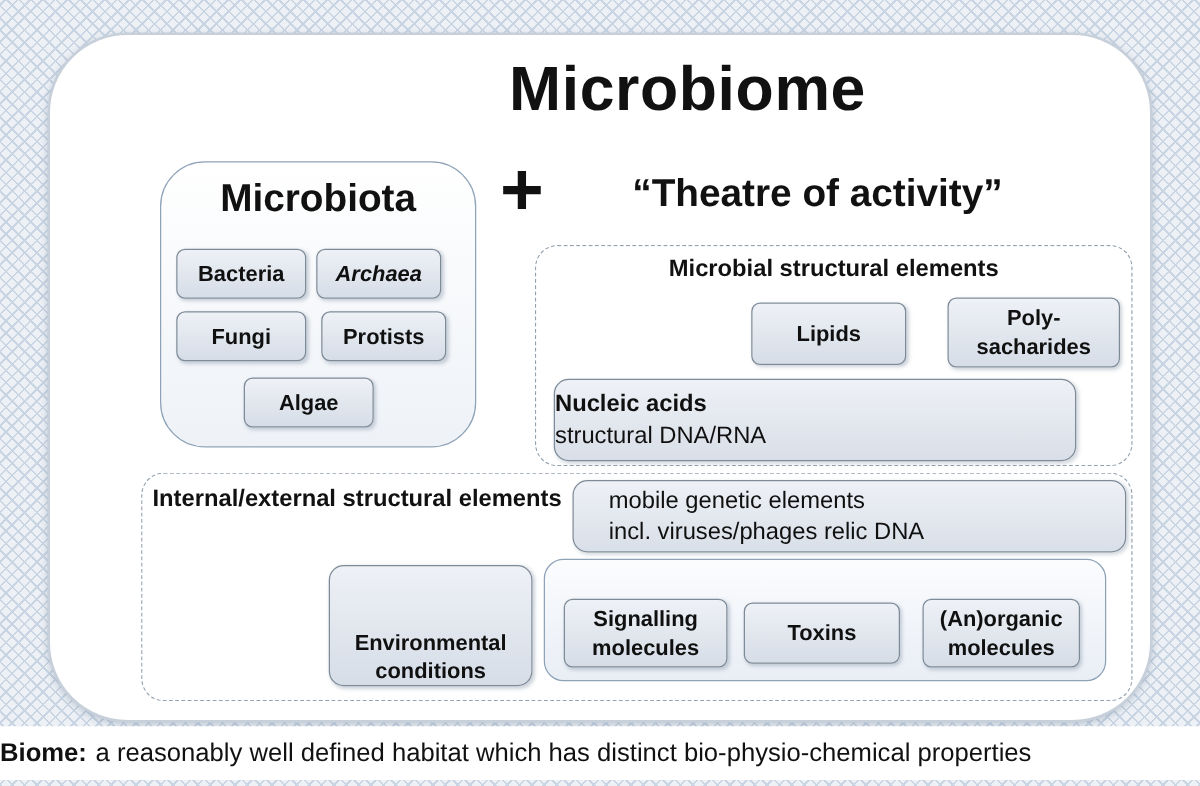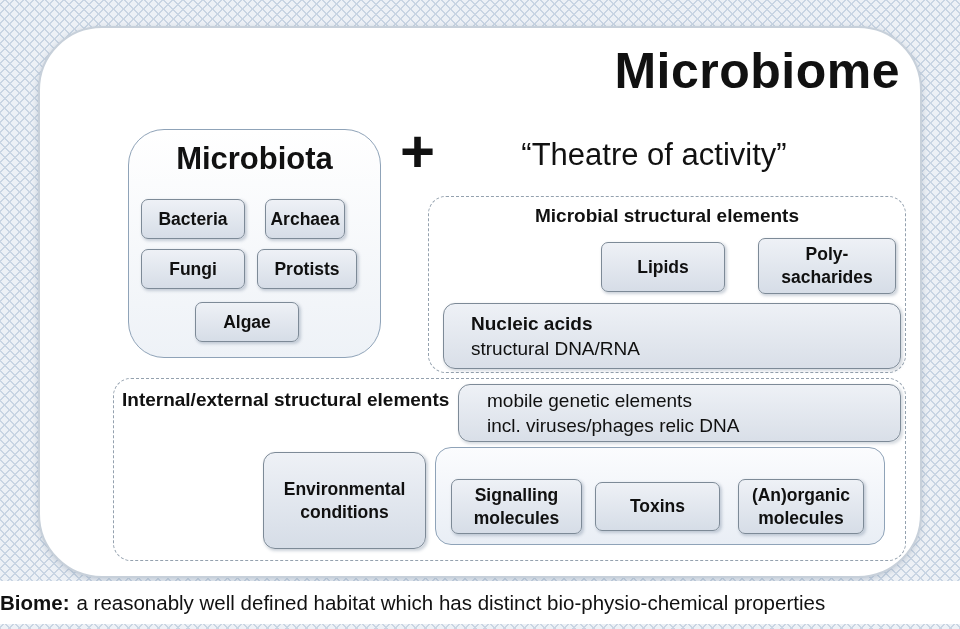--- a/index.html
+++ b/index.html
@@ -13,21 +13,21 @@
       repeating-linear-gradient(-45deg, #c9d5e3 0 1.4px, transparent 1.4px 7px);
   }
 
   .panel{
     position:absolute; left:38px; top:26px; width:884px; height:552px;
     background:#ffffff; border:2px solid #c7d0da; border-radius:64px;
     box-shadow:0 2px 6px rgba(110,130,155,0.35);
   }
 
   .main-title{
-    position:absolute; left:200px; top:42px; width:700px; text-align:right;
+    position:absolute; left:200px; top:42px; width:700px; text-align:center;
     font-size:50px; font-weight:bold; letter-spacing:0.5px;
   }
 
   
   .lcont{
     position:absolute; border:1.5px solid #8fa3b8;
     background:linear-gradient(#ffffff, #eef2f7);
   }
   .microbiota{ left:128px; top:129px; width:253px; height:229px; border-radius:36px; }
   .metabolites{ left:435px; top:447px; width:450px; height:98px; border-radius:16px;
@@ -42,34 +42,34 @@
 
   
   .gbox{
     position:absolute;
     background:linear-gradient(#eef1f6, #d6dde7);
     border:1.4px solid #7d8a97; border-radius:7px;
     display:flex; flex-direction:column; align-items:center; justify-content:center;
     font-weight:bold; font-size:17.5px; line-height:1.3; text-align:center; color:#101010;
     box-shadow:1.5px 1.5px 3px rgba(90,110,135,0.3);
   }
-  .gbox.r12{ border-radius:12px; }
+  .gbox.r12{ border-radius:12px;justify-content:flex-end; }
 
   .group-title{
     position:absolute; left:0; width:100%; text-align:center; font-weight:bold;
   }
   .big-title{ font-size:31px; top:11px; }
   .section-title{ font-size:19px; }
 
   .plus{
     position:absolute; left:400px; top:122px; font-size:60px; font-weight:bold; line-height:1;
   }
   .theatre{
     position:absolute; left:465px; top:137px; width:378px; text-align:center;
-    font-size:31px; font-weight:normal;
+    font-size:31px; font-weight:bold;
   }
 
   
   .widebox{
     position:absolute;
     background:linear-gradient(#eef1f6, #d9dfe8);
     border:1.4px solid #7d8a97; border-radius:12px;
     display:flex; flex-direction:column; justify-content:center;
     font-size:19px; line-height:1.32; color:#101010;
     box-shadow:1.5px 1.5px 3px rgba(90,110,135,0.25);
@@ -94,39 +94,39 @@
   <div class="panel"></div>
 
   <div class="main-title">Microbiome</div>
 
   <div class="dashed internal-external"></div>
   <div class="ie-label">Internal/external structural elements</div>
 
   <div class="lcont microbiota">
     <div class="group-title big-title">Microbiota</div>
     <div class="gbox" style="left:12px; top:69px; width:104px; height:40px;">Bacteria</div>
-    <div class="gbox" style="left:136px; top:69px; width:80px; height:40px;">Archaea</div>
+    <div class="gbox" style="left:124px; top:69px; width:100px; height:40px;font-style:italic;">Archaea</div>
     <div class="gbox" style="left:128px; top:119px; width:100px; height:40px;">Protists</div>
     <div class="gbox" style="left:12px; top:119px; width:104px; height:40px;">Fungi</div>
     <div class="gbox" style="left:66px; top:172px; width:104px; height:40px;">Algae</div>
   </div>
 
   <div class="plus">+</div>
   <div class="theatre">“Theatre of activity”</div>
 
   <div class="dashed structural">
     <div class="group-title section-title" style="top:8px;">Microbial structural elements</div>
     <div class="gbox" style="left:172px; top:45px; width:124px; height:50px;">Lipids</div>
     <div class="gbox" style="left:329px; top:41px; width:138px; height:56px;">
       <div>Poly-</div>
       <div>sacharides</div>
     </div>
   </div>
 
-  <div class="widebox" style="left:443px; top:303px; width:458px; height:66px; padding-left:27px;">
+  <div class="widebox" style="left:443px; top:303px; width:418px; height:66px; ">
     <div class="b">Nucleic acids</div>
     <div>structural DNA/RNA</div>
   </div>
 
   <div class="widebox" style="left:458px; top:384px; width:443px; height:58px; padding-left:28px;">
     <div>mobile genetic elements</div>
     <div>incl. viruses/phages relic DNA</div>
   </div>
 
   <div class="gbox r12" style="left:263px; top:452px; width:163px; height:97px;">

